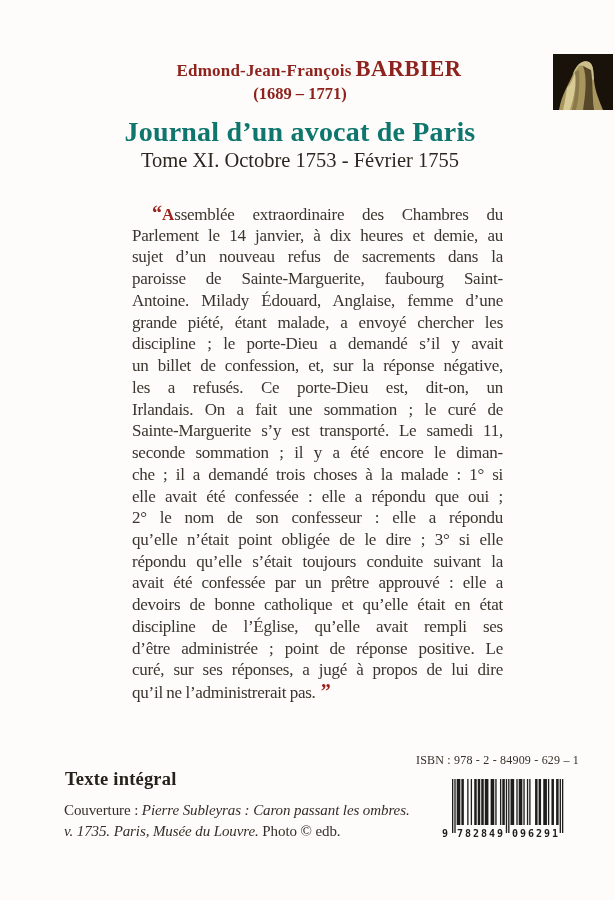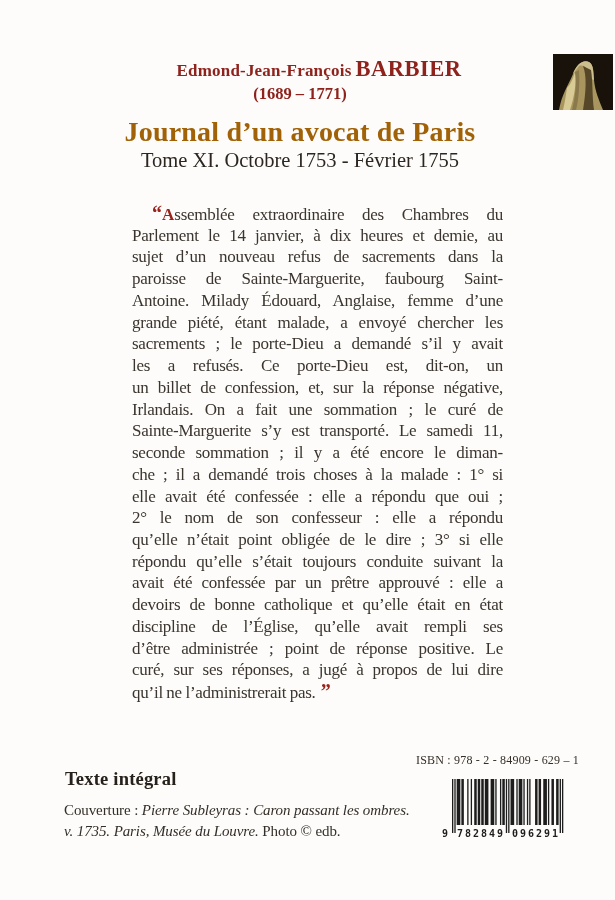--- a/index.html
+++ b/index.html
@@ -7,21 +7,21 @@
     position:relative;width:615px;height:900px;margin:0 auto;
     background:#fdfcfa;overflow:hidden;
     font-family:"Liberation Serif", serif;color:#332e28;
   }
   
   .masthead{position:absolute;top:56px;left:0;width:600px;text-align:center;}
   .author-line{line-height:26px;padding-left:38px;}
   .author-name{font-size:17px;font-weight:bold;color:#8e221c;letter-spacing:.2px;}
   .author-surname{font-size:22.5px;font-weight:bold;color:#8e221c;letter-spacing:.5px;}
   .author-dates{font-size:16.5px;font-weight:bold;color:#8e221c;line-height:20px;}
-  .book-title{font-size:28px;font-weight:bold;color:#a16207;margin:12px 0 0;line-height:32px;letter-spacing:.2px;}
+  .book-title{font-size:28px;font-weight:bold;color:#0f766e;margin:12px 0 0;line-height:32px;letter-spacing:.2px;}
   .book-subtitle{font-size:20.5px;color:#2b2620;line-height:24px;}
   
   .cover-thumb{position:absolute;left:553px;top:54px;width:60px;height:56px;}
   
   .quote{
     position:absolute;left:132px;top:203px;width:371px;
     font-size:17px;line-height:21.74px;color:#3a352e;
     letter-spacing:-0.25px;word-spacing:-0.5px;
   }
   .qline{text-align:justify;text-align-last:justify;height:21.74px;overflow:hidden;}
@@ -64,23 +64,23 @@
     </svg>
   </div>
 
   <main class="quote">
     <div class="qline first"><span class="qmark">“</span><span class="lead">A</span><span>ssemblée extraordinaire des Chambres du</span></div>
     <div class="qline">Parlement le 14 janvier, à dix heures et demie, au</div>
     <div class="qline">sujet d’un nouveau refus de sacrements dans la</div>
     <div class="qline">paroisse de Sainte-Marguerite, faubourg Saint-</div>
     <div class="qline">Antoine. Milady Édouard, Anglaise, femme d’une</div>
     <div class="qline">grande piété, étant malade, a envoyé chercher les</div>
-    <div class="qline">sacrements ; le porte-Dieu a demandé s’il y avait</div>
+    <div class="qline">discipline ; le porte-Dieu a demandé s’il y avait</div>
+    <div class="qline">un billet de confession, et, sur la réponse négative,</div>
     <div class="qline">les a refusés. Ce porte-Dieu est, dit-on, un</div>
-    <div class="qline">un billet de confession, et, sur la réponse négative,</div>
     <div class="qline">Irlandais. On a fait une sommation ; le curé de</div>
     <div class="qline">Sainte-Marguerite s’y est transporté. Le samedi 11,</div>
     <div class="qline">seconde sommation ; il y a été encore le diman-</div>
     <div class="qline">che ; il a demandé trois choses à la malade : 1° si</div>
     <div class="qline">elle avait été confessée : elle a répondu que oui ;</div>
     <div class="qline">2° le nom de son confesseur : elle a répondu</div>
     <div class="qline">qu’elle n’était point obligée de le dire ; 3° si elle</div>
     <div class="qline">répondu qu’elle s’était toujours conduite suivant la</div>
     <div class="qline">avait été confessée par un prêtre approuvé : elle a</div>
     <div class="qline">devoirs de bonne catholique et qu’elle était en état</div>

